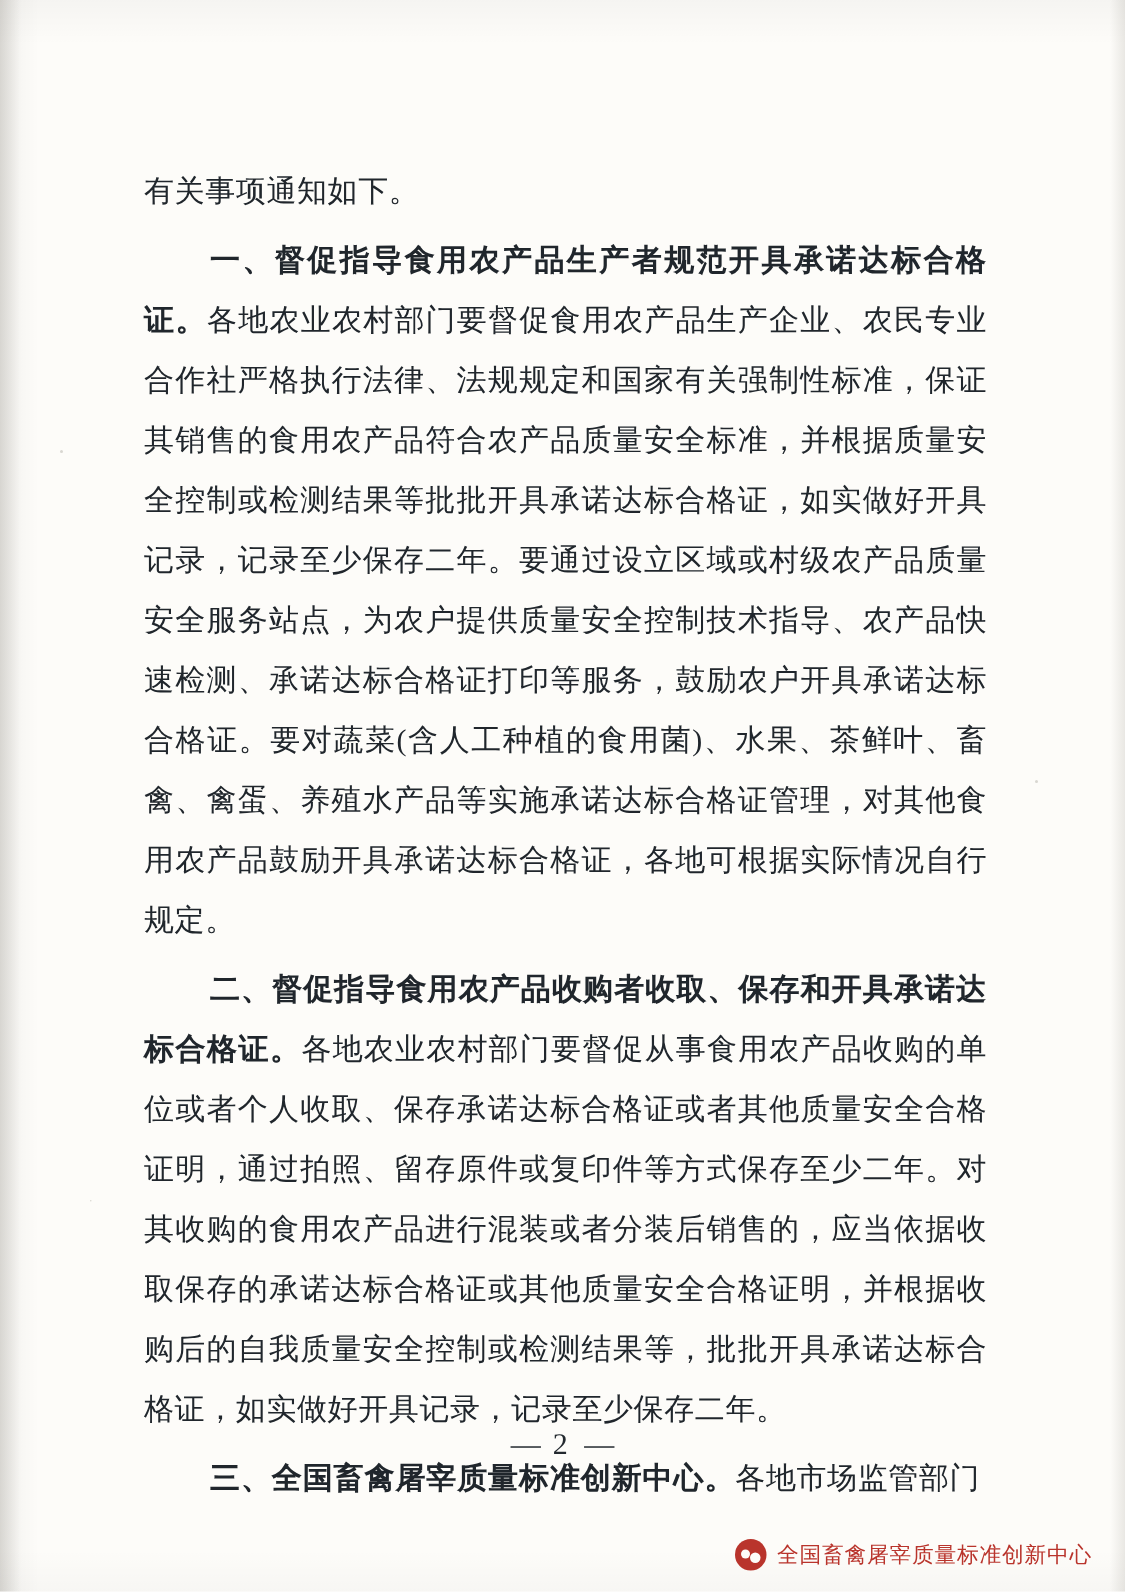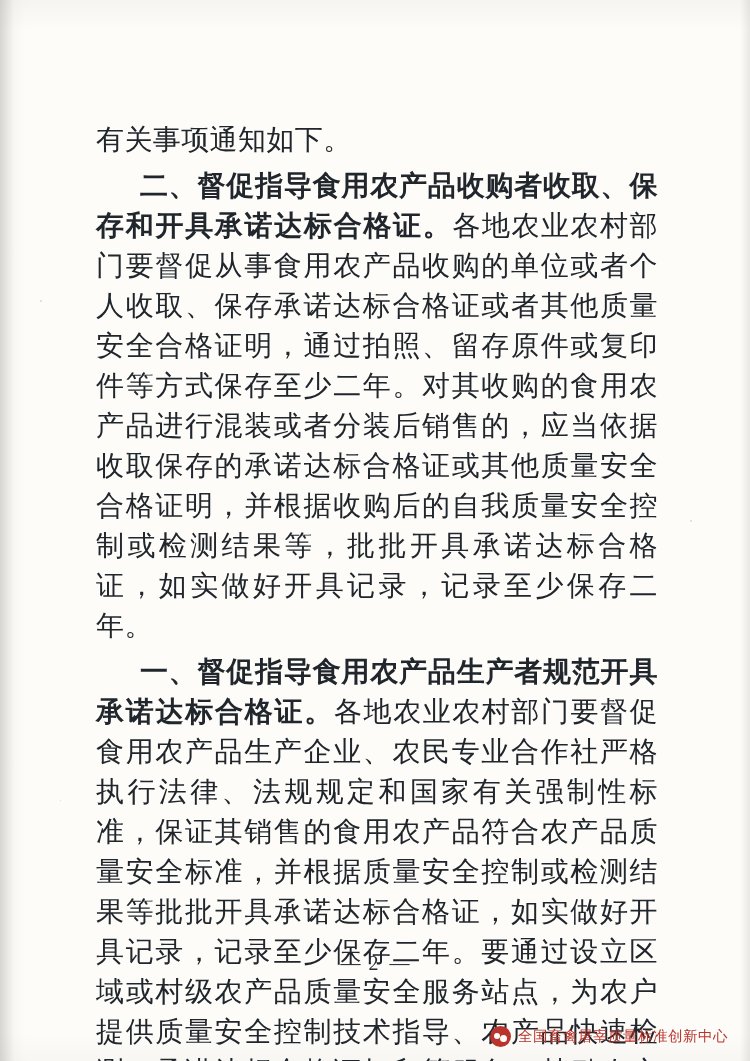--- a/index.html
+++ b/index.html
@@ -49,23 +49,23 @@
   }
 
   .content {
     position: absolute;
     left: 96px;
     top: 104px;
     width: 562px;
   }
 
   p.body-text {
-    margin: 16px 0 0 0;
+    margin: 4px 0 0 0;
     color: #20262c;
-    font-size: 28px;
+    font-size: 20px;
     line-height: 40px;
     text-align: justify;
     text-justify: inter-ideograph;
     letter-spacing: 0.4px;
     font-weight: 400;
   }
   p.indent {
     text-indent: 44px;
   }
   p.spaced {
@@ -150,25 +150,25 @@
   <div class="speckle" style="left:690px; top:520px; width:2px; height:2px;"></div>
   <div class="speckle" style="left:60px; top:800px; width:1px; height:1px;"></div>
 
   <div class="content">
 
     <p class="body-text">
       <span>有关事项通知如下。</span>
     </p>
 
     <p class="body-text indent spaced">
-      <span class="lead">二、督促指导食用农产品收购者收取、保存和开具承诺达标合格证。</span><span>各地农业农村部门要督促从事食用农产品收购的单位或者个人收取、保存承诺达标合格证或者其他质量安全合格证明，通过拍照、留存原件或复印件等方式保存至少二年。对其收购的食用农产品进行混装或者分装后销售的，应当依据收取保存的承诺达标合格证或其他质量安全合格证明，并根据收购后的自我质量安全控制或检测结果等，批批开具承诺达标合格证，如实做好开具记录，记录至少保存二年。</span>
+      <span class="lead">一、督促指导食用农产品生产者规范开具承诺达标合格证。</span><span>各地农业农村部门要督促食用农产品生产企业、农民专业合作社严格执行法律、法规规定和国家有关强制性标准，保证其销售的食用农产品符合农产品质量安全标准，并根据质量安全控制或检测结果等批批开具承诺达标合格证，如实做好开具记录，记录至少保存二年。要通过设立区域或村级农产品质量安全服务站点，为农户提供质量安全控制技术指导、农产品快速检测、承诺达标合格证打印等服务，鼓励农户开具承诺达标合格证。要对蔬菜(含人工种植的食用菌)、水果、茶鲜叶、畜禽、禽蛋、养殖水产品等实施承诺达标合格证管理，对其他食用农产品鼓励开具承诺达标合格证，各地可根据实际情况自行规定。</span>
     </p>
 
     <p class="body-text indent spaced">
-      <span class="lead">一、督促指导食用农产品生产者规范开具承诺达标合格证。</span><span>各地农业农村部门要督促食用农产品生产企业、农民专业合作社严格执行法律、法规规定和国家有关强制性标准，保证其销售的食用农产品符合农产品质量安全标准，并根据质量安全控制或检测结果等批批开具承诺达标合格证，如实做好开具记录，记录至少保存二年。要通过设立区域或村级农产品质量安全服务站点，为农户提供质量安全控制技术指导、农产品快速检测、承诺达标合格证打印等服务，鼓励农户开具承诺达标合格证。要对蔬菜(含人工种植的食用菌)、水果、茶鲜叶、畜禽、禽蛋、养殖水产品等实施承诺达标合格证管理，对其他食用农产品鼓励开具承诺达标合格证，各地可根据实际情况自行规定。</span>
+      <span class="lead">二、督促指导食用农产品收购者收取、保存和开具承诺达标合格证。</span><span>各地农业农村部门要督促从事食用农产品收购的单位或者个人收取、保存承诺达标合格证或者其他质量安全合格证明，通过拍照、留存原件或复印件等方式保存至少二年。对其收购的食用农产品进行混装或者分装后销售的，应当依据收取保存的承诺达标合格证或其他质量安全合格证明，并根据收购后的自我质量安全控制或检测结果等，批批开具承诺达标合格证，如实做好开具记录，记录至少保存二年。</span>
     </p>
 
     <p class="body-text indent spaced">
       <span class="lead">三、全国畜禽屠宰质量标准创新中心。</span><span>各地市场监管部门</span>
     </p>
 
   </div>
 
   <div class="folio">
     <span class="dash">—</span>

